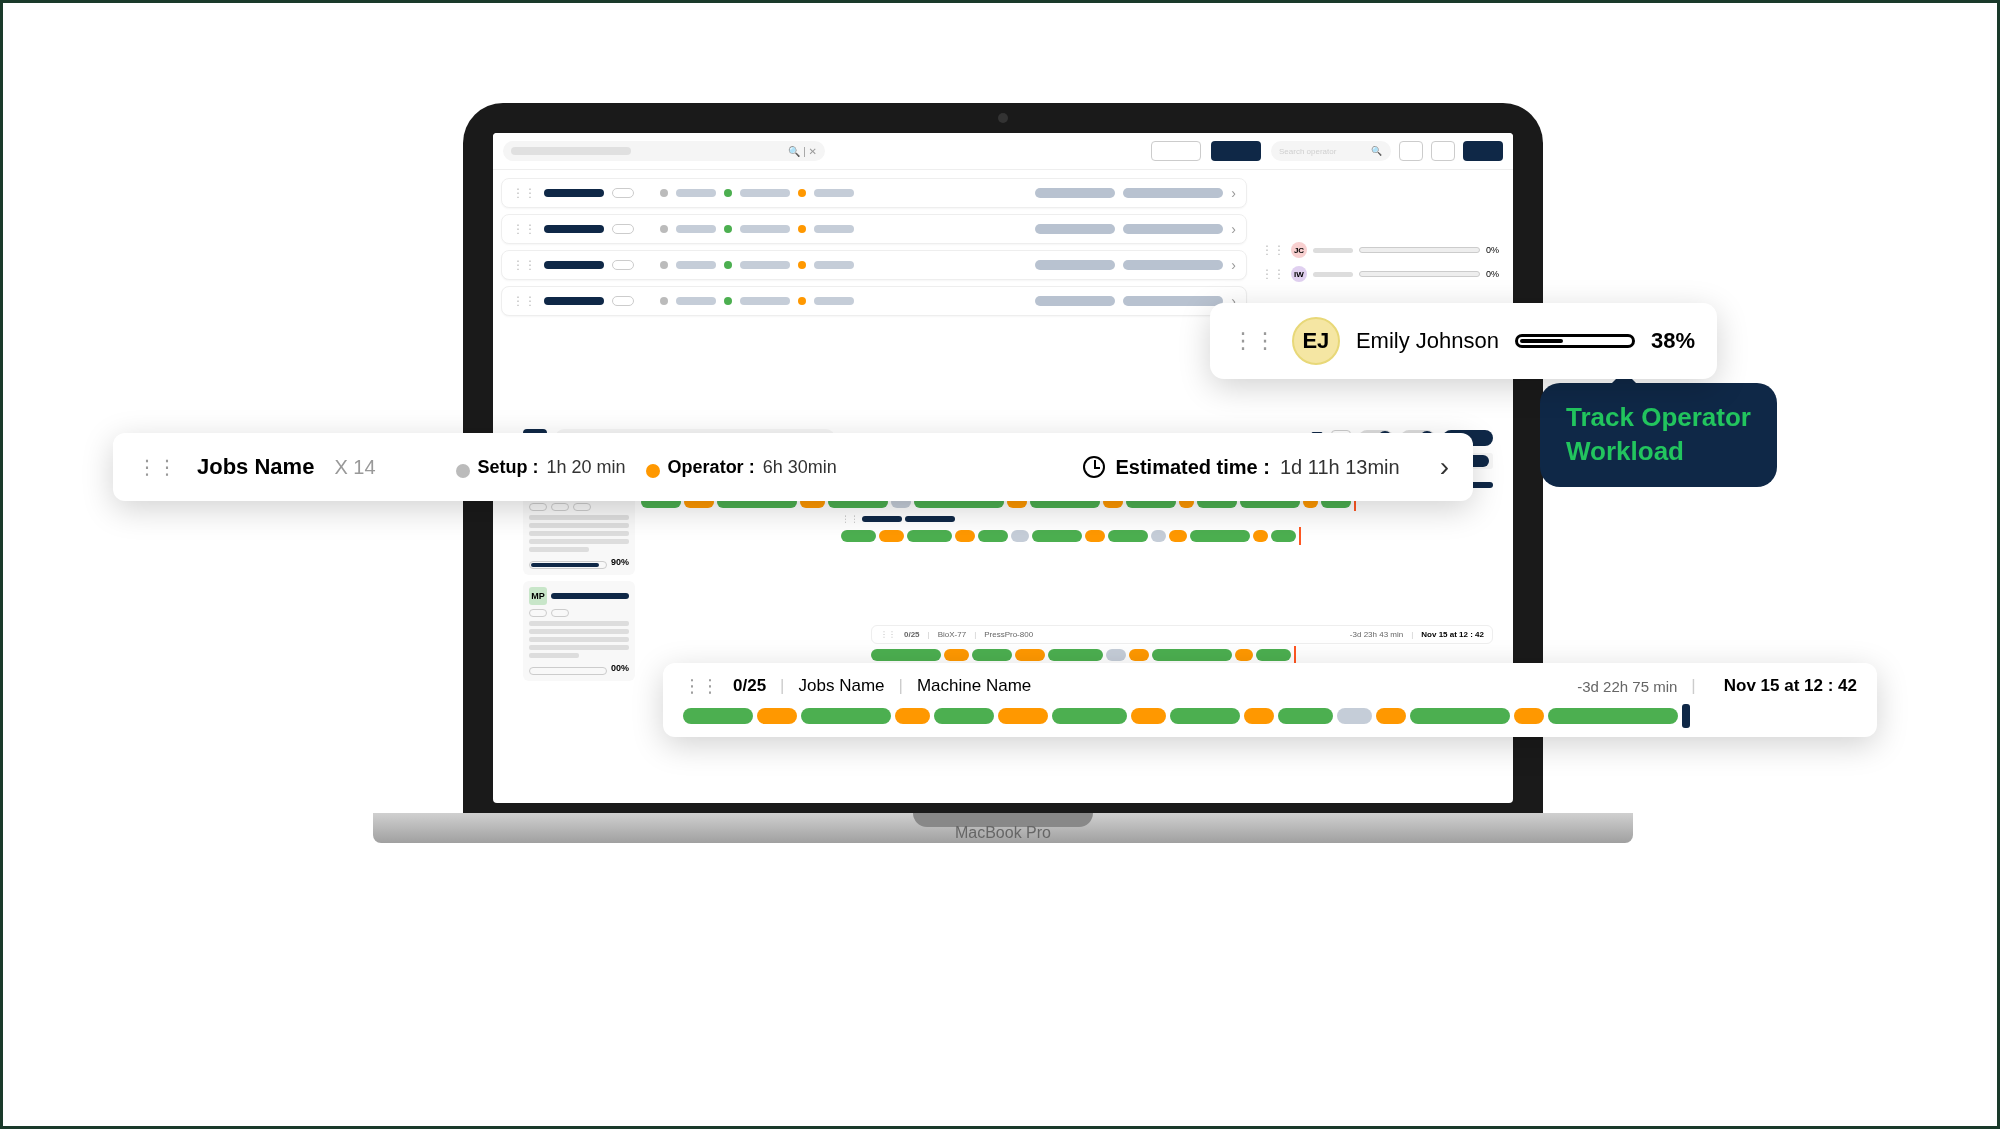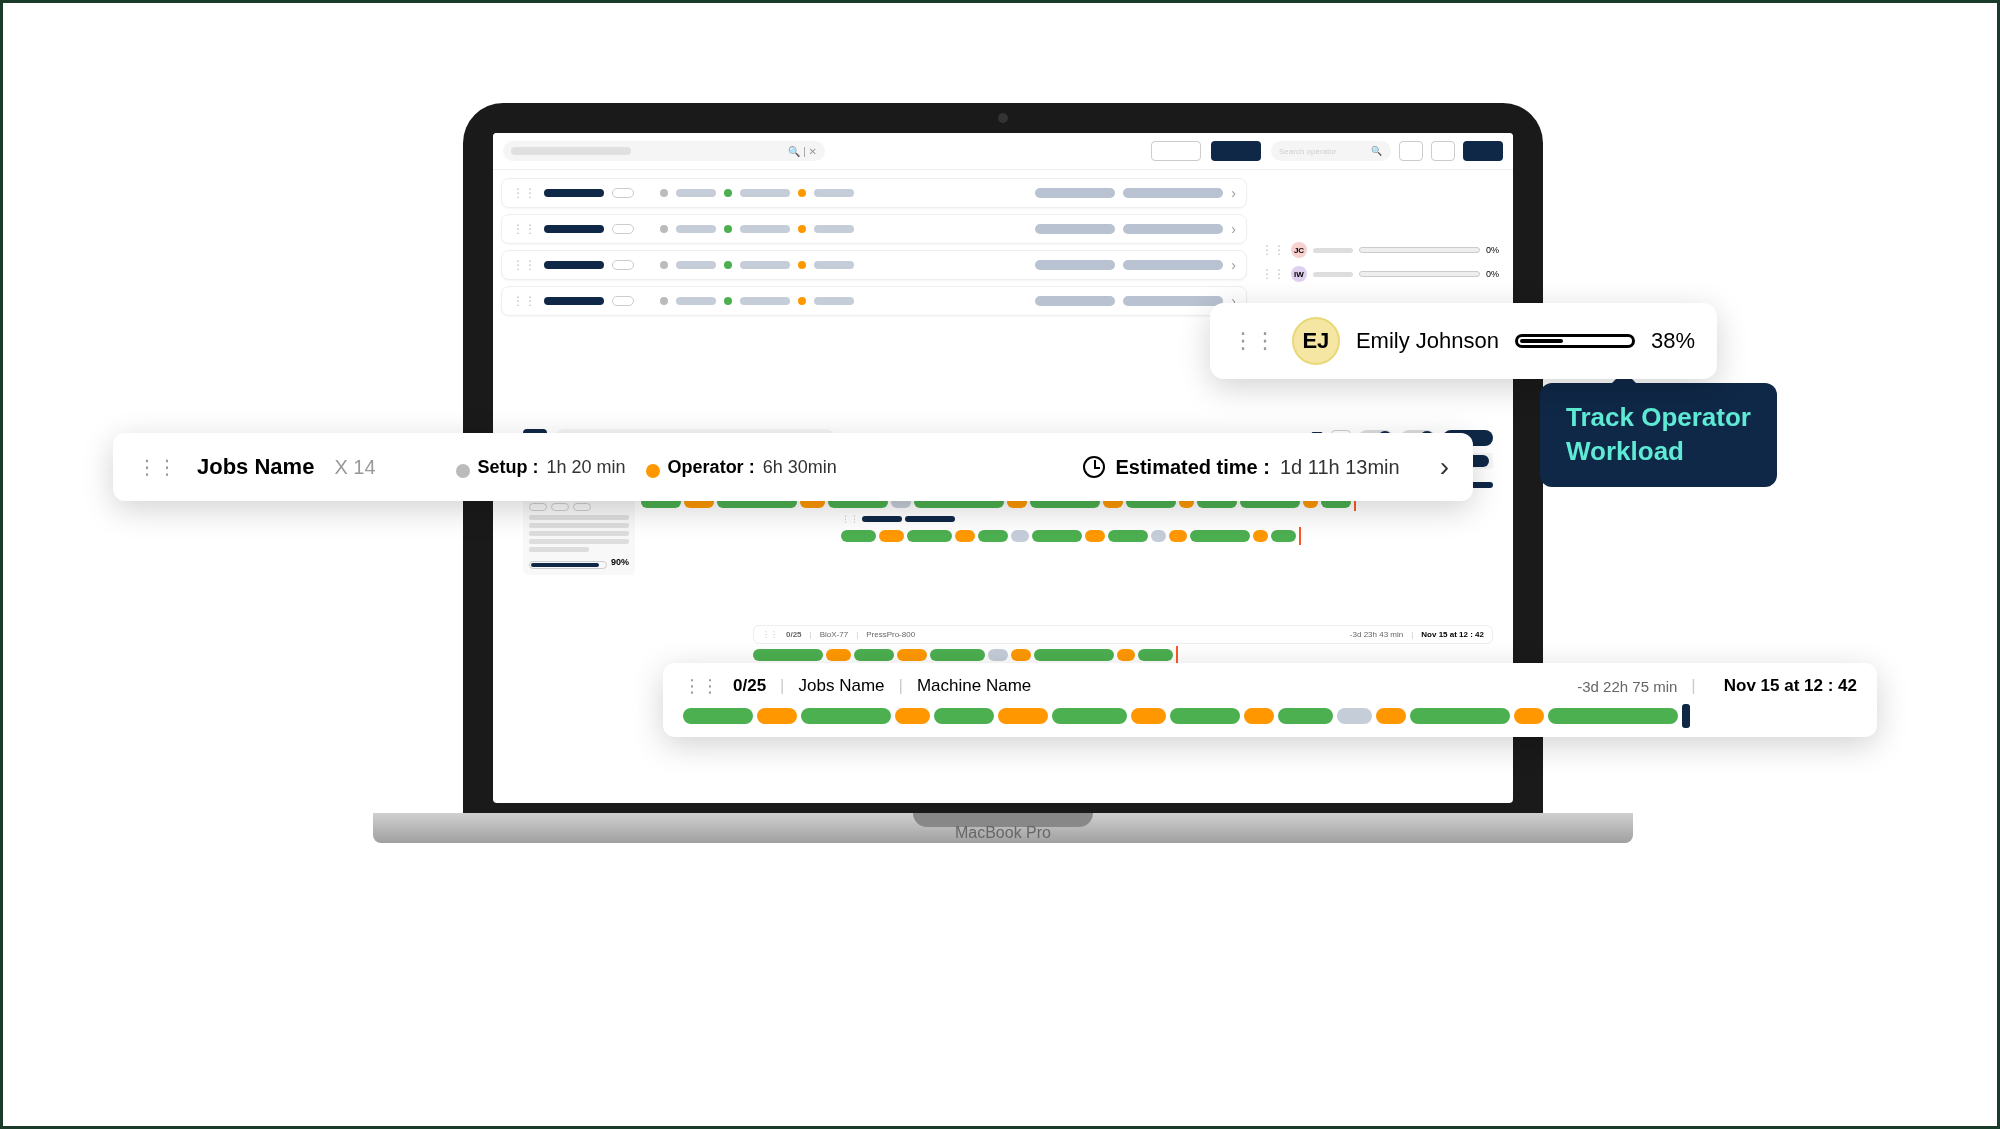--- a/index.html
+++ b/index.html
@@ -66,24 +66,24 @@
 .fj-est .fj-label { font-size: 20px; }
 .fj-chev { font-size: 28px; color: #333; margin-left: 20px; }
 
 
 .float-op { position: absolute; right: 280px; top: 300px; background: #fff; border-radius: 14px; padding: 14px 22px; box-shadow: 0 8px 32px rgba(0,0,0,.18); display: flex; align-items: center; gap: 16px; z-index: 20; }
 .fo-grip { color: #999; font-size: 22px; }
 .fo-av { width: 48px; height: 48px; border-radius: 50%; background: #f5e6a3; display: flex; align-items: center; justify-content: center; font-weight: 800; font-size: 22px; border: 2px solid #e8d878; }
 .fo-name { font-size: 22px; }
 .fo-bar { width: 120px; height: 14px; border: 3px solid #000; border-radius: 10px; position: relative; }
 .fo-fill { position: absolute; left: 2px; top: 2px; bottom: 2px; width: 38%; background: #000; border-radius: 6px; }
-.fo-pct { font-weight: 400; font-size: 22px; }
-
-
-.tooltip { position: absolute; right: 220px; top: 380px; background: #0f2847; color: #5eead4; padding: 18px 26px; border-radius: 12px; font-weight: 700; font-size: 26px; line-height: 1.3; z-index: 19; }
+.fo-pct { font-weight: 700; font-size: 22px; }
+
+
+.tooltip { position: absolute; right: 220px; top: 380px; background: #0f2847; color: #22c55e; padding: 18px 26px; border-radius: 20px; font-weight: 700; font-size: 26px; line-height: 1.3; z-index: 19; }
 .tooltip::before { content: ''; position: absolute; top: -12px; left: 70px; border: 14px solid transparent; border-bottom-color: #0f2847; border-top: none; }
 
 
 .timeline-area { position: absolute; left: 30px; right: 20px; top: 290px; }
 .tl-toolbar { display: flex; align-items: center; gap: 8px; padding: 6px 0; }
 .tl-toggle { background: #0f2847; width: 24px; height: 18px; border-radius: 4px; }
 .tl-search { flex: 0 0 280px; background: #f5f5f5; border-radius: 12px; height: 18px; }
 .tl-btns { margin-left: auto; display: flex; gap: 8px; align-items: center; }
 .tl-switch { width: 34px; height: 16px; background: #ddd; border-radius: 9px; position: relative; }
 .tl-switch::after { content: ''; position: absolute; width: 14px; height: 14px; background: #0f2847; border-radius: 50%; top: 1px; right: 1px; }
@@ -345,20 +345,39 @@
               <div class="seg orange" style="width:18px"></div>
                 <div class="seg green" style="width:60px"></div>
               <div class="seg orange" style="width:15px"></div>
                 <div class="seg green" style="width:25px"></div>
               <div style="width:2px;height:18px;background:#ff5722"></div>
             </div>
           </div>
         </div>
 
         <div class="tl-row-wrap" style="margin-top:6px">
+          <div class="tl-side">
+            <div style="display:flex;gap:4px;align-items:center">
+              <div class="tl-side-av" style="background:#c8e6c9">MP</div>
+              <div class="tl-side-bar" style="flex:1"></div>
+            </div>
+            <div class="tl-side-pills">
+                <div class="tl-side-pill"></div>
+                <div class="tl-side-pill"></div>
+              </div>
+            <div class="tl-side-lines"></div>
+              <div class="tl-side-lines"></div>
+              <div class="tl-side-lines"></div>
+              <div class="tl-side-lines"></div>
+              <div class="tl-side-lines" style="width:50%"></div>
+            <div style="display:flex;align-items:center;gap:4px">
+              <div class="tl-pct-bar" style="flex:1"></div>
+              <span class="tl-pct-txt">00%</span>
+            </div>
+          </div>
           <div class="tl-lane">
             <div style="height:40px"></div>
             <div class="small-inner-row" style="margin-left:230px">
               <span class="grip" style="font-size:8px">⋮⋮</span>
               <span style="font-weight:700">0/25</span>
               <span class="ftl-sep">|</span>
               <span>BioX-77</span>
               <span class="ftl-sep">|</span>
               <span>PressPro-800</span>
               <span style="margin-left:auto">-3d 23h  43 min</span>

